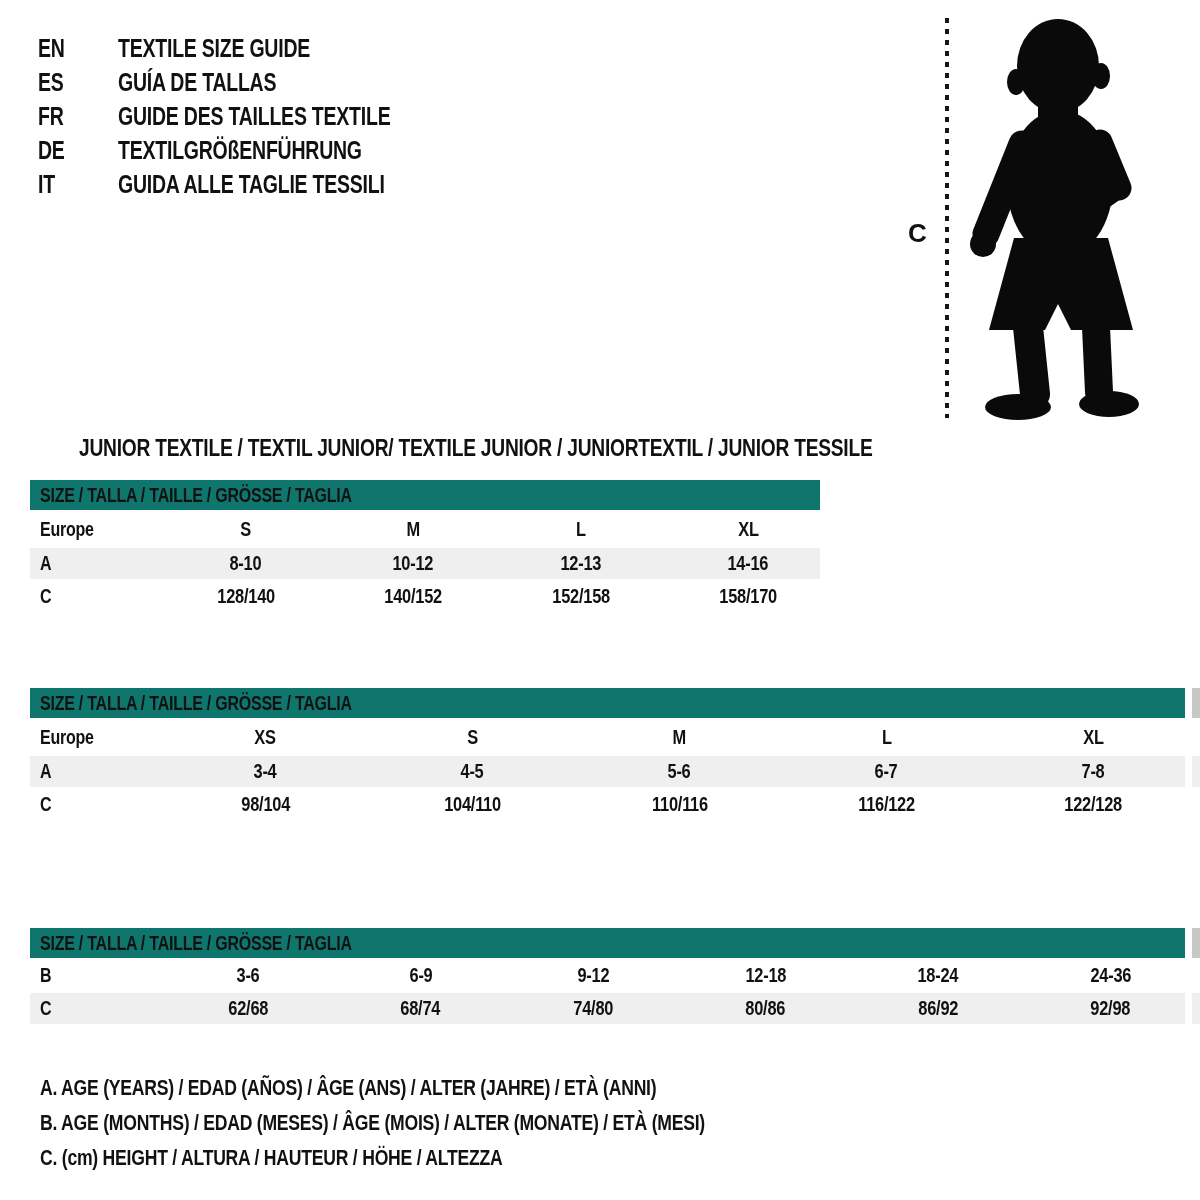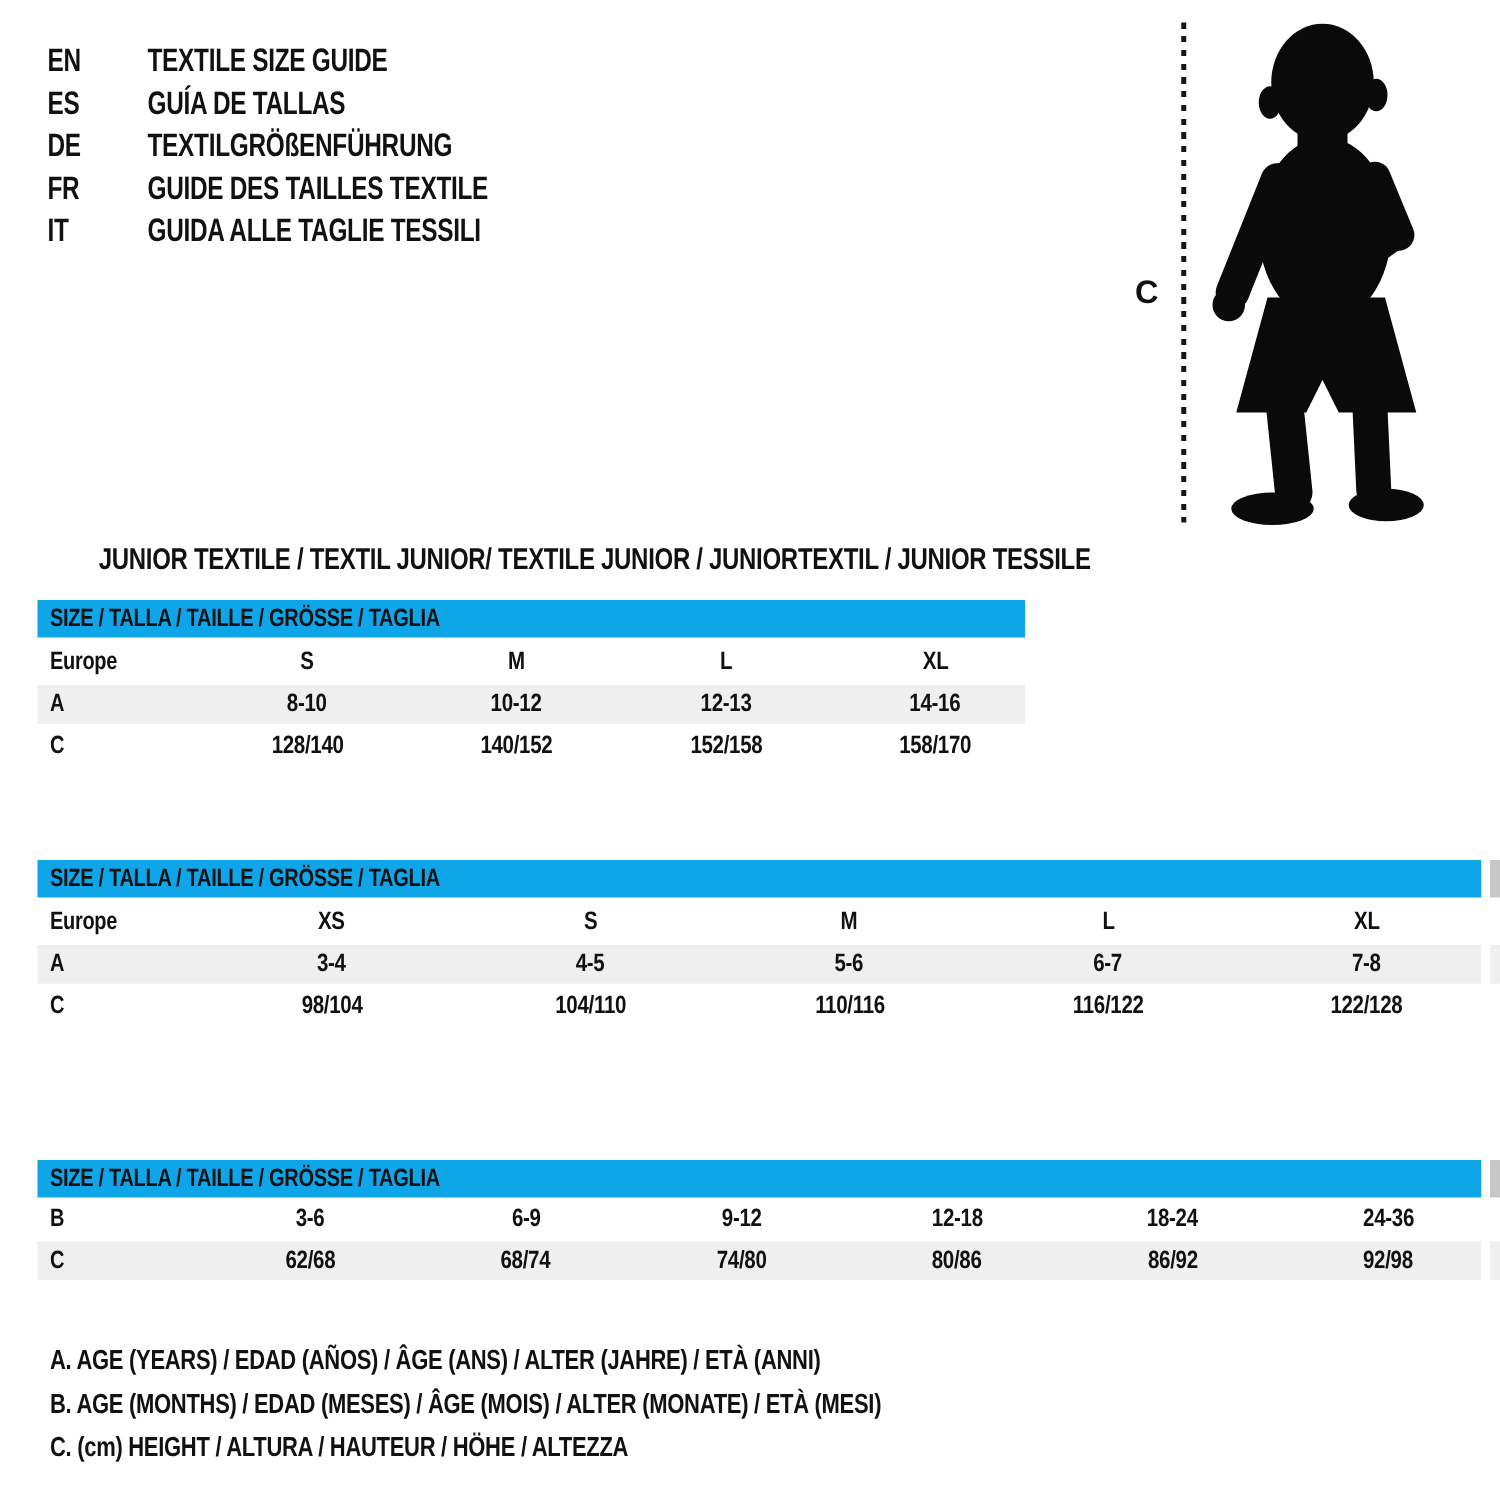--- a/index.html
+++ b/index.html
@@ -26,21 +26,21 @@
   .dash-line { position:absolute; left:945px; top:18px; width:4px; height:400px;
                background:repeating-linear-gradient(to bottom,#161616 0 5px,transparent 5px 11px); }
   .c-label   { position:absolute; left:908px; top:218px; font-size:26px; font-weight:bold; }
 
   
   .sec-title { position:absolute; left:40px; font-size:24px; font-weight:bold; white-space:nowrap; }
   .sub-a { font-size:17px; vertical-align:-4px; }
 
   
   .size-table { position:absolute; left:30px; font-weight:bold; font-size:20px; }
-  .t-head { height:30px; background:#0ea5e9; display:flex; align-items:center; padding-left:10px; }
+  .t-head { height:30px; background:#0f766e; display:flex; align-items:center; padding-left:10px; }
   .t-row  { display:flex; align-items:center; height:31px; margin-top:2px; background:#fff;gap:24px; }
   .t-row.first { height:34px; }
   .t-row.shaded { background:#efefef; }
   .t-label { width:120px; padding-left:10px; text-align:left; }
   .t-cell  { flex:1; display:flex; justify-content:center; align-items:center; }
 
   
   .sliver { position:absolute; left:1192px; width:8px; }
 
   
@@ -55,26 +55,26 @@
   <div class="lang-list">
     <div class="lang-row">
       <span class="lang-code"><span class="cxn">EN</span></span>
       <span class="cxn">TEXTILE SIZE GUIDE</span>
     </div>
     <div class="lang-row">
       <span class="lang-code"><span class="cxn">ES</span></span>
       <span class="cxn">GUÍA DE TALLAS</span>
     </div>
     <div class="lang-row">
+      <span class="lang-code"><span class="cxn">FR</span></span>
+      <span class="cxn">GUIDE DES TAILLES TEXTILE</span>
+    </div>
+    <div class="lang-row">
       <span class="lang-code"><span class="cxn">DE</span></span>
       <span class="cxn">TEXTILGRÖßENFÜHRUNG</span>
-    </div>
-    <div class="lang-row">
-      <span class="lang-code"><span class="cxn">FR</span></span>
-      <span class="cxn">GUIDE DES TAILLES TEXTILE</span>
     </div>
     <div class="lang-row">
       <span class="lang-code"><span class="cxn">IT</span></span>
       <span class="cxn">GUIDA ALLE TAGLIE TESSILI</span>
     </div>
   </div>
 
   <div class="dash-line"></div>
   <div class="c-label">C</div>
   <svg class="baby-svg" width="180" height="410" viewBox="0 0 180 410" fill="#0a0a0a" stroke="none">

